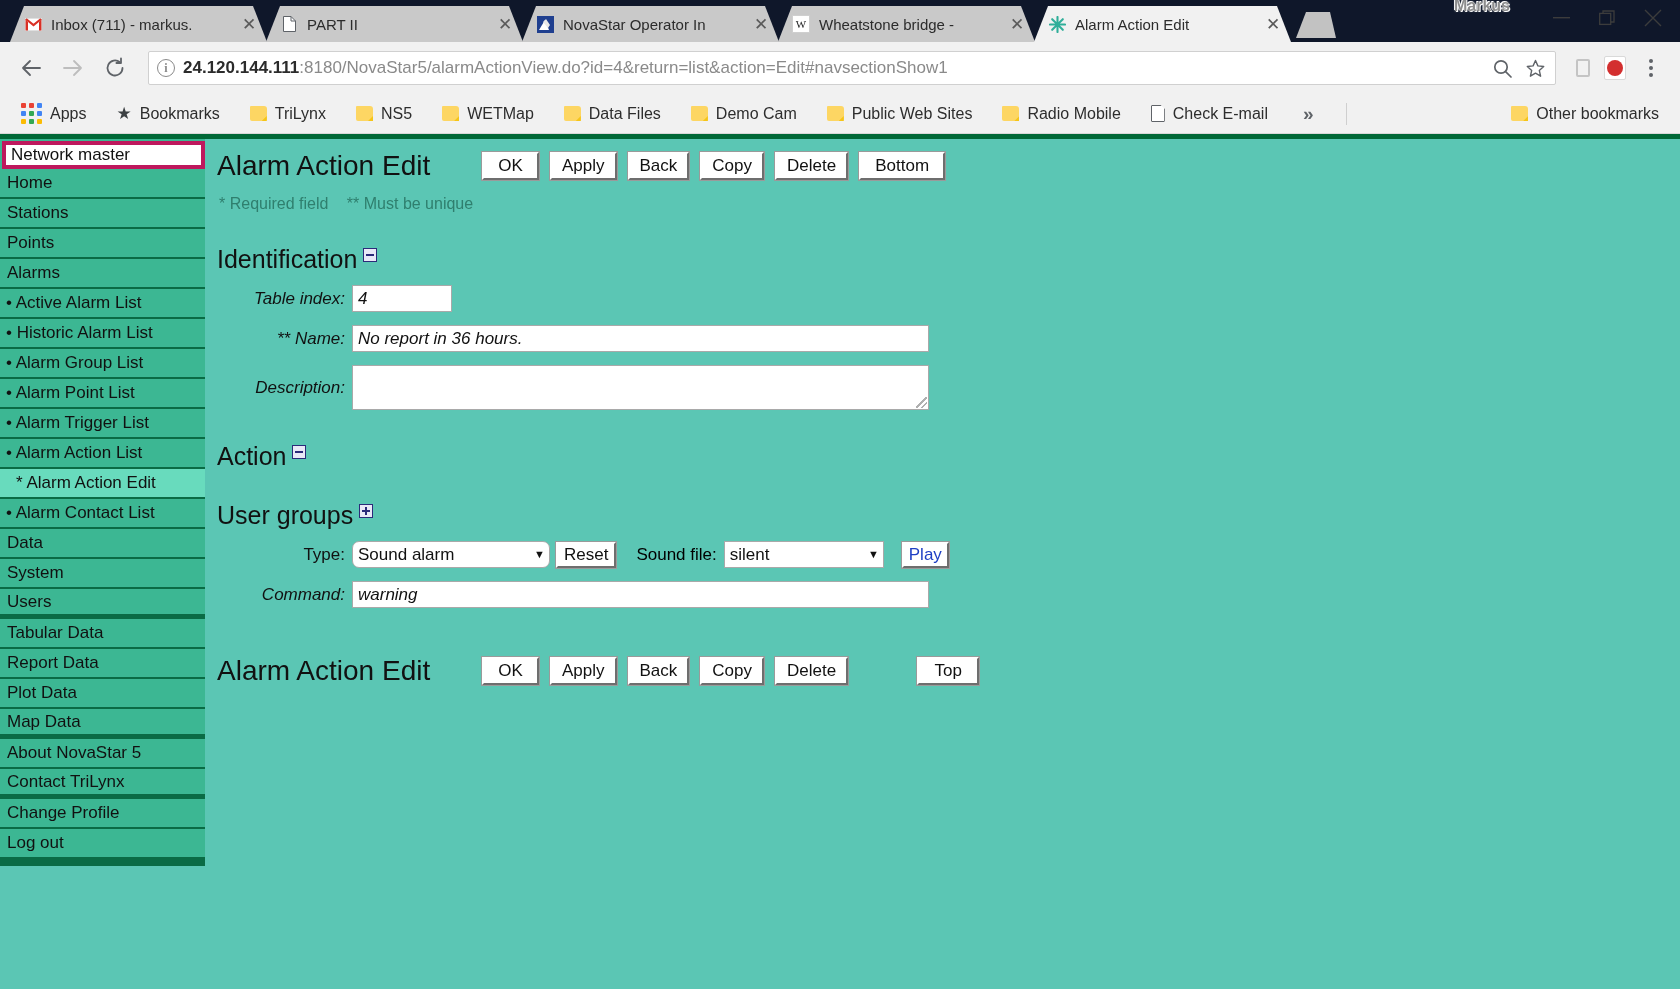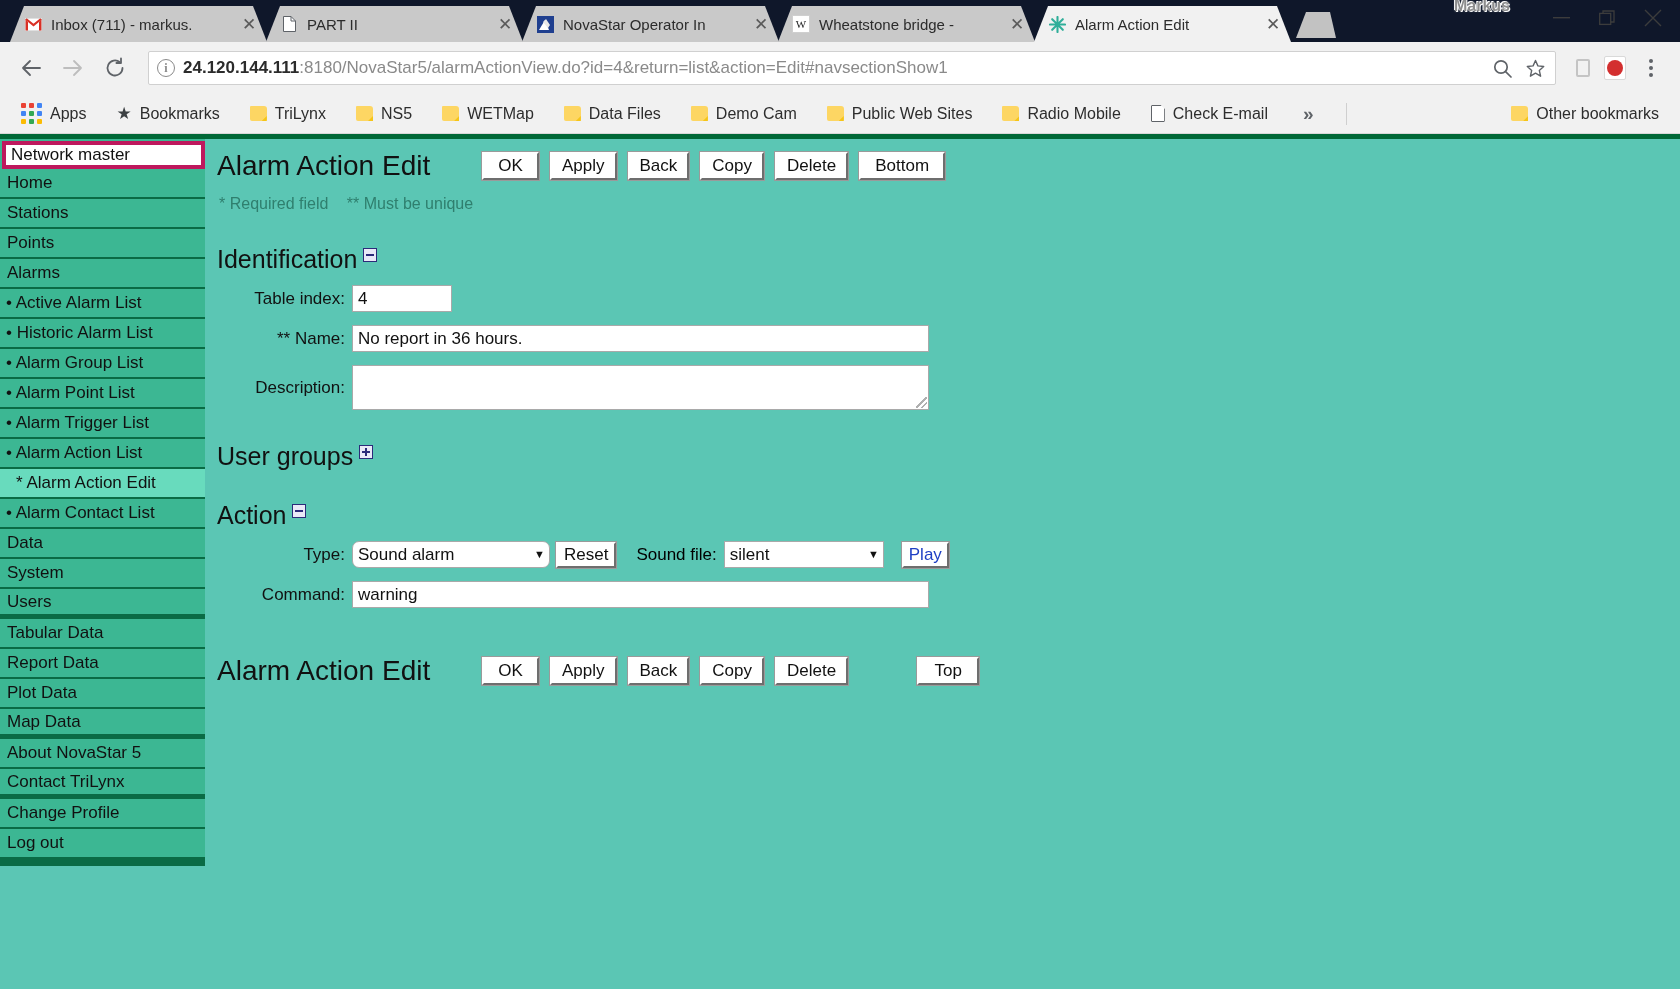--- a/index.html
+++ b/index.html
@@ -301,20 +301,21 @@
   }
   .toggle.plus::after {
     content: ""; position: absolute;
     width: 2px; height: 8px; background: #2b2b7a;
   }
 
   .field {
     display: flex;
     align-items: center;
     margin-top: 13px;
+    font-style: italic;
   }
   .field-label {
     width: 135px;
     text-align: right;
     font-size: 17px;
     color: #111111;
     padding-right: 7px;
     white-space: nowrap;
   }
   .tinput {
@@ -640,27 +641,27 @@
         <span class="field-label">** Name:</span>
         <span class="tinput wide">No report in 36 hours.</span>
       </div>
 
       <div class="field">
         <span class="field-label">Description:</span>
         <span class="tarea"></span>
       </div>
 
       <div class="section-head">
+        <span class="sh-text">Action</span>
+        <span class="toggle"></span>
+      </div>
+
+      <div class="section-head">
         <span class="sh-text">User groups</span>
         <span class="toggle plus"></span>
-      </div>
-
-      <div class="section-head">
-        <span class="sh-text">Action</span>
-        <span class="toggle"></span>
       </div>
 
       <div class="inline-row">
         <span class="field-label">Type:</span>
         <span class="sel type">
           <span class="sel-val">Sound alarm</span>
           <span class="caret">▼</span>
         </span>
         <span class="btn small" style="margin-left:6px;">Reset</span>
         <span class="gaplbl">Sound file:</span>

